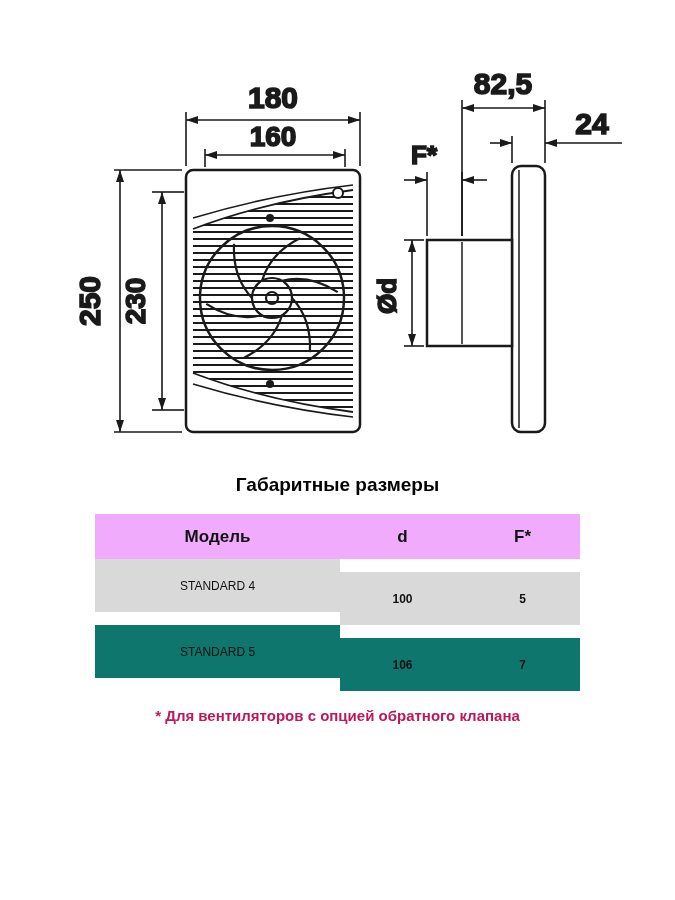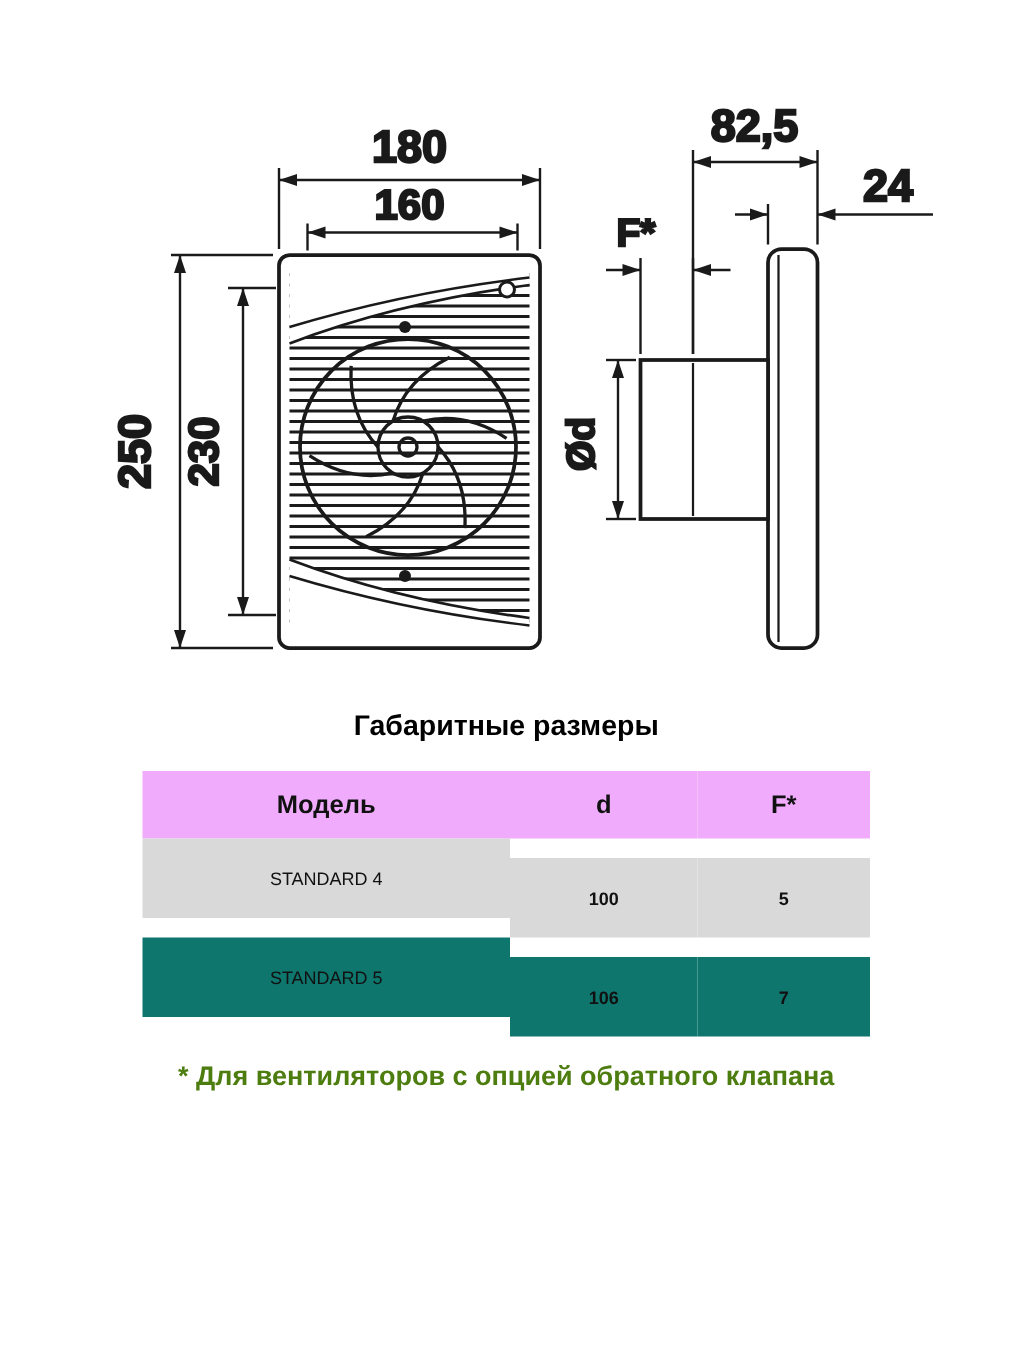--- a/index.html
+++ b/index.html
@@ -29,22 +29,22 @@
   .spec-table .cell{
     display:flex;align-items:center;justify-content:center;
     font-size:12px;color:#111;
   }
   .row-header .cell{background:#f0abfc;height:45px;font-size:17px;font-weight:bold;}
   .row-1 .cell{background:#d9d9d9;height:53px;}
   .row-2 .cell{background:#0f766e;height:53px;}
   .spec-table .num{font-weight:bold;margin-top:13px;}
   .row{display:contents;}
   .footnote{
-    text-align:center;font-size:18px;font-weight:bold;
-    margin-top:16px;color:#4d7c0f;
+    text-align:center;font-size:15px;font-weight:bold;
+    margin-top:16px;color:#be185d;
   }
 </style>
 </head>
 <body>
 
 <div class="page">
 
   <div class="drawing-wrap">
   <svg viewBox="0 0 675 460" width="675" height="460">
 

